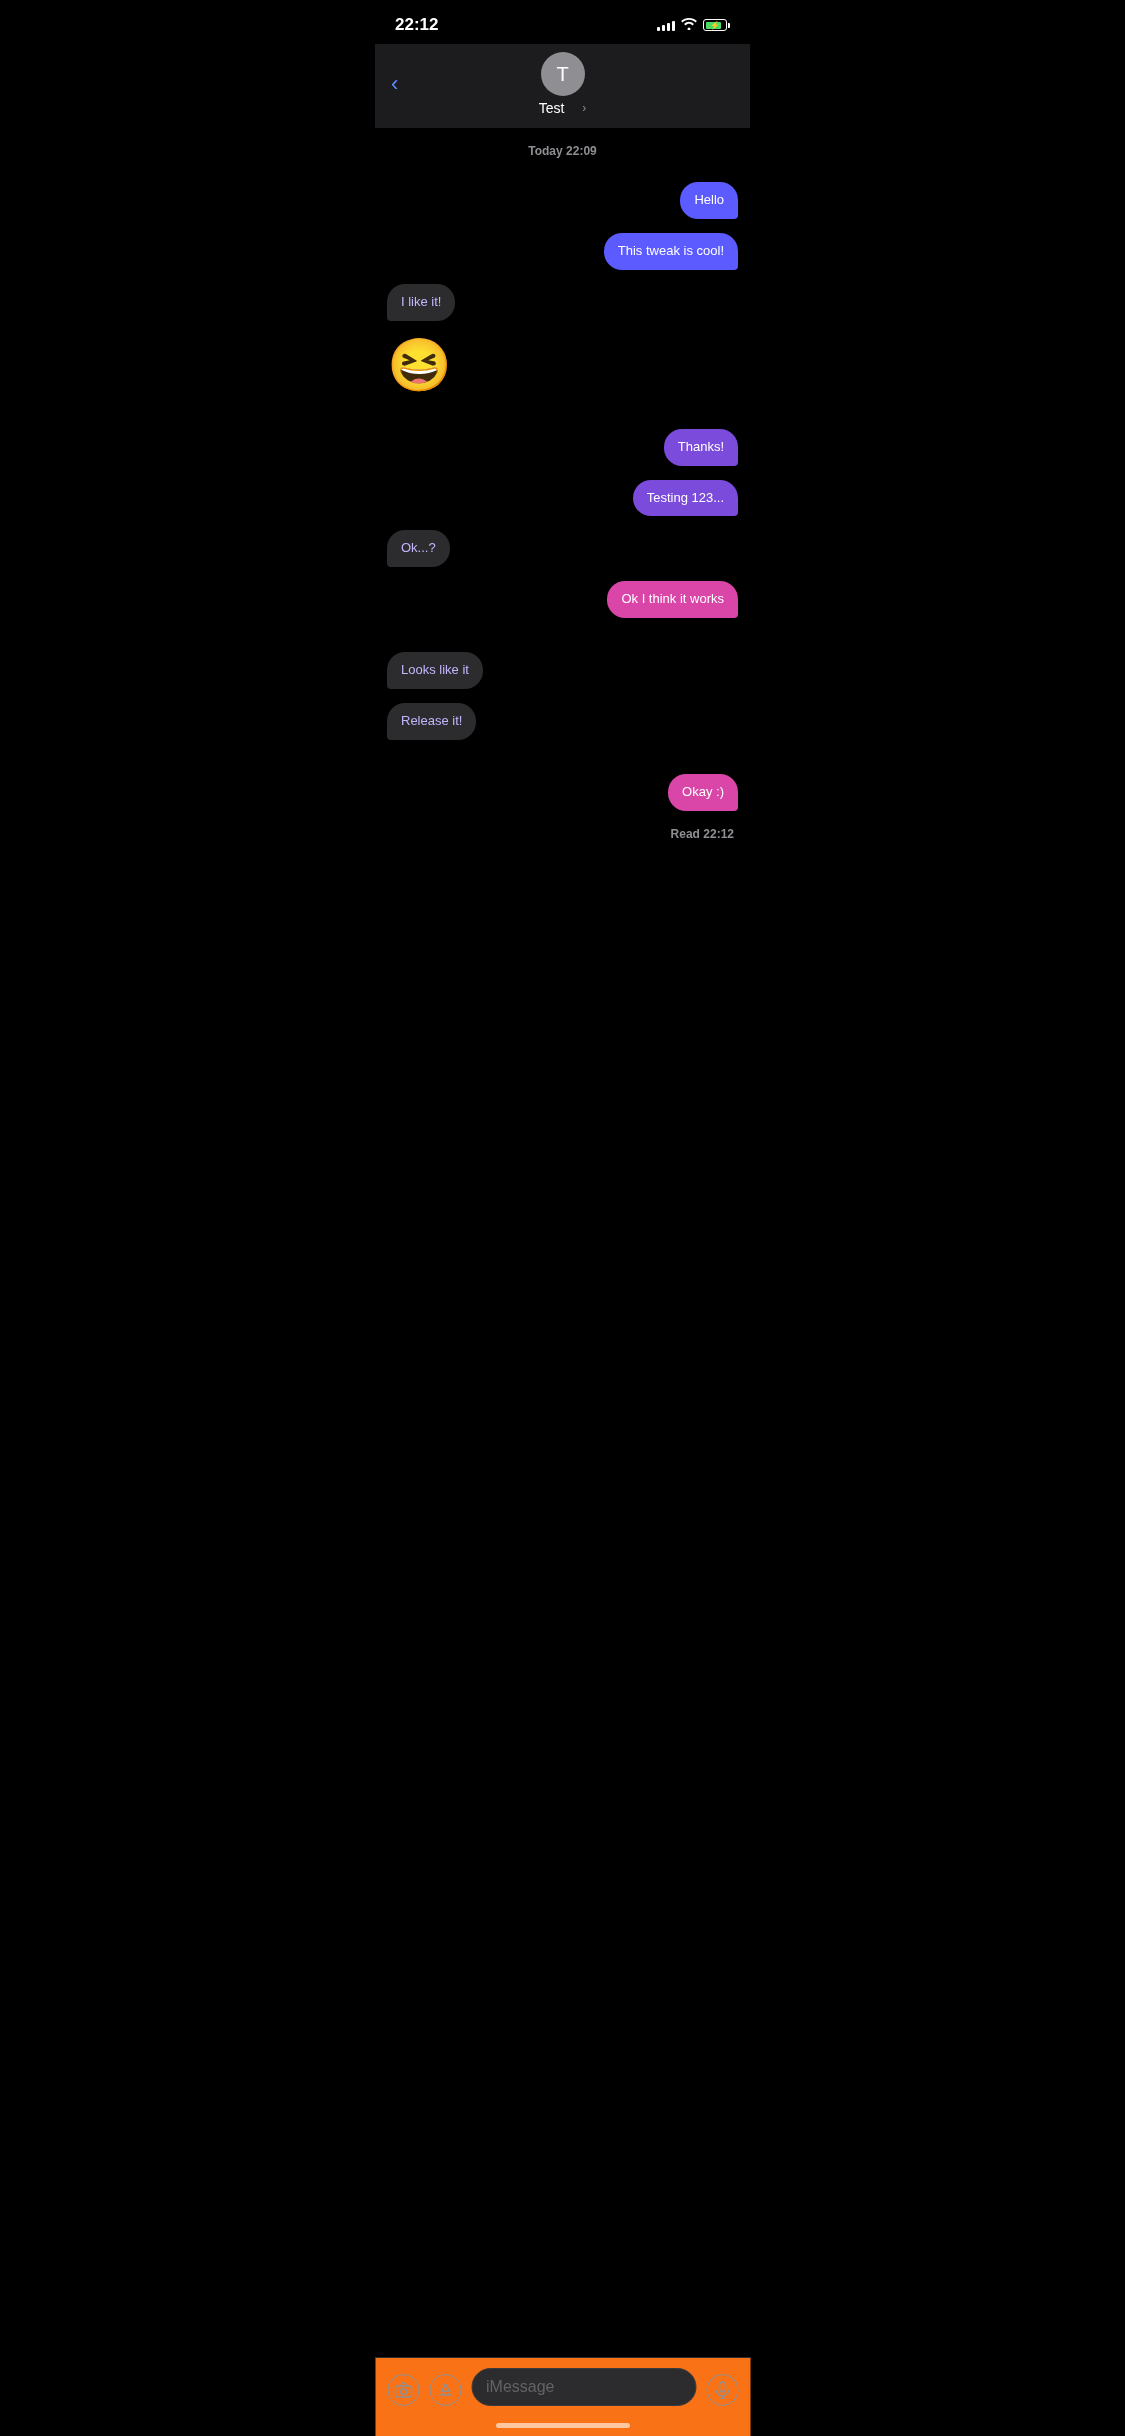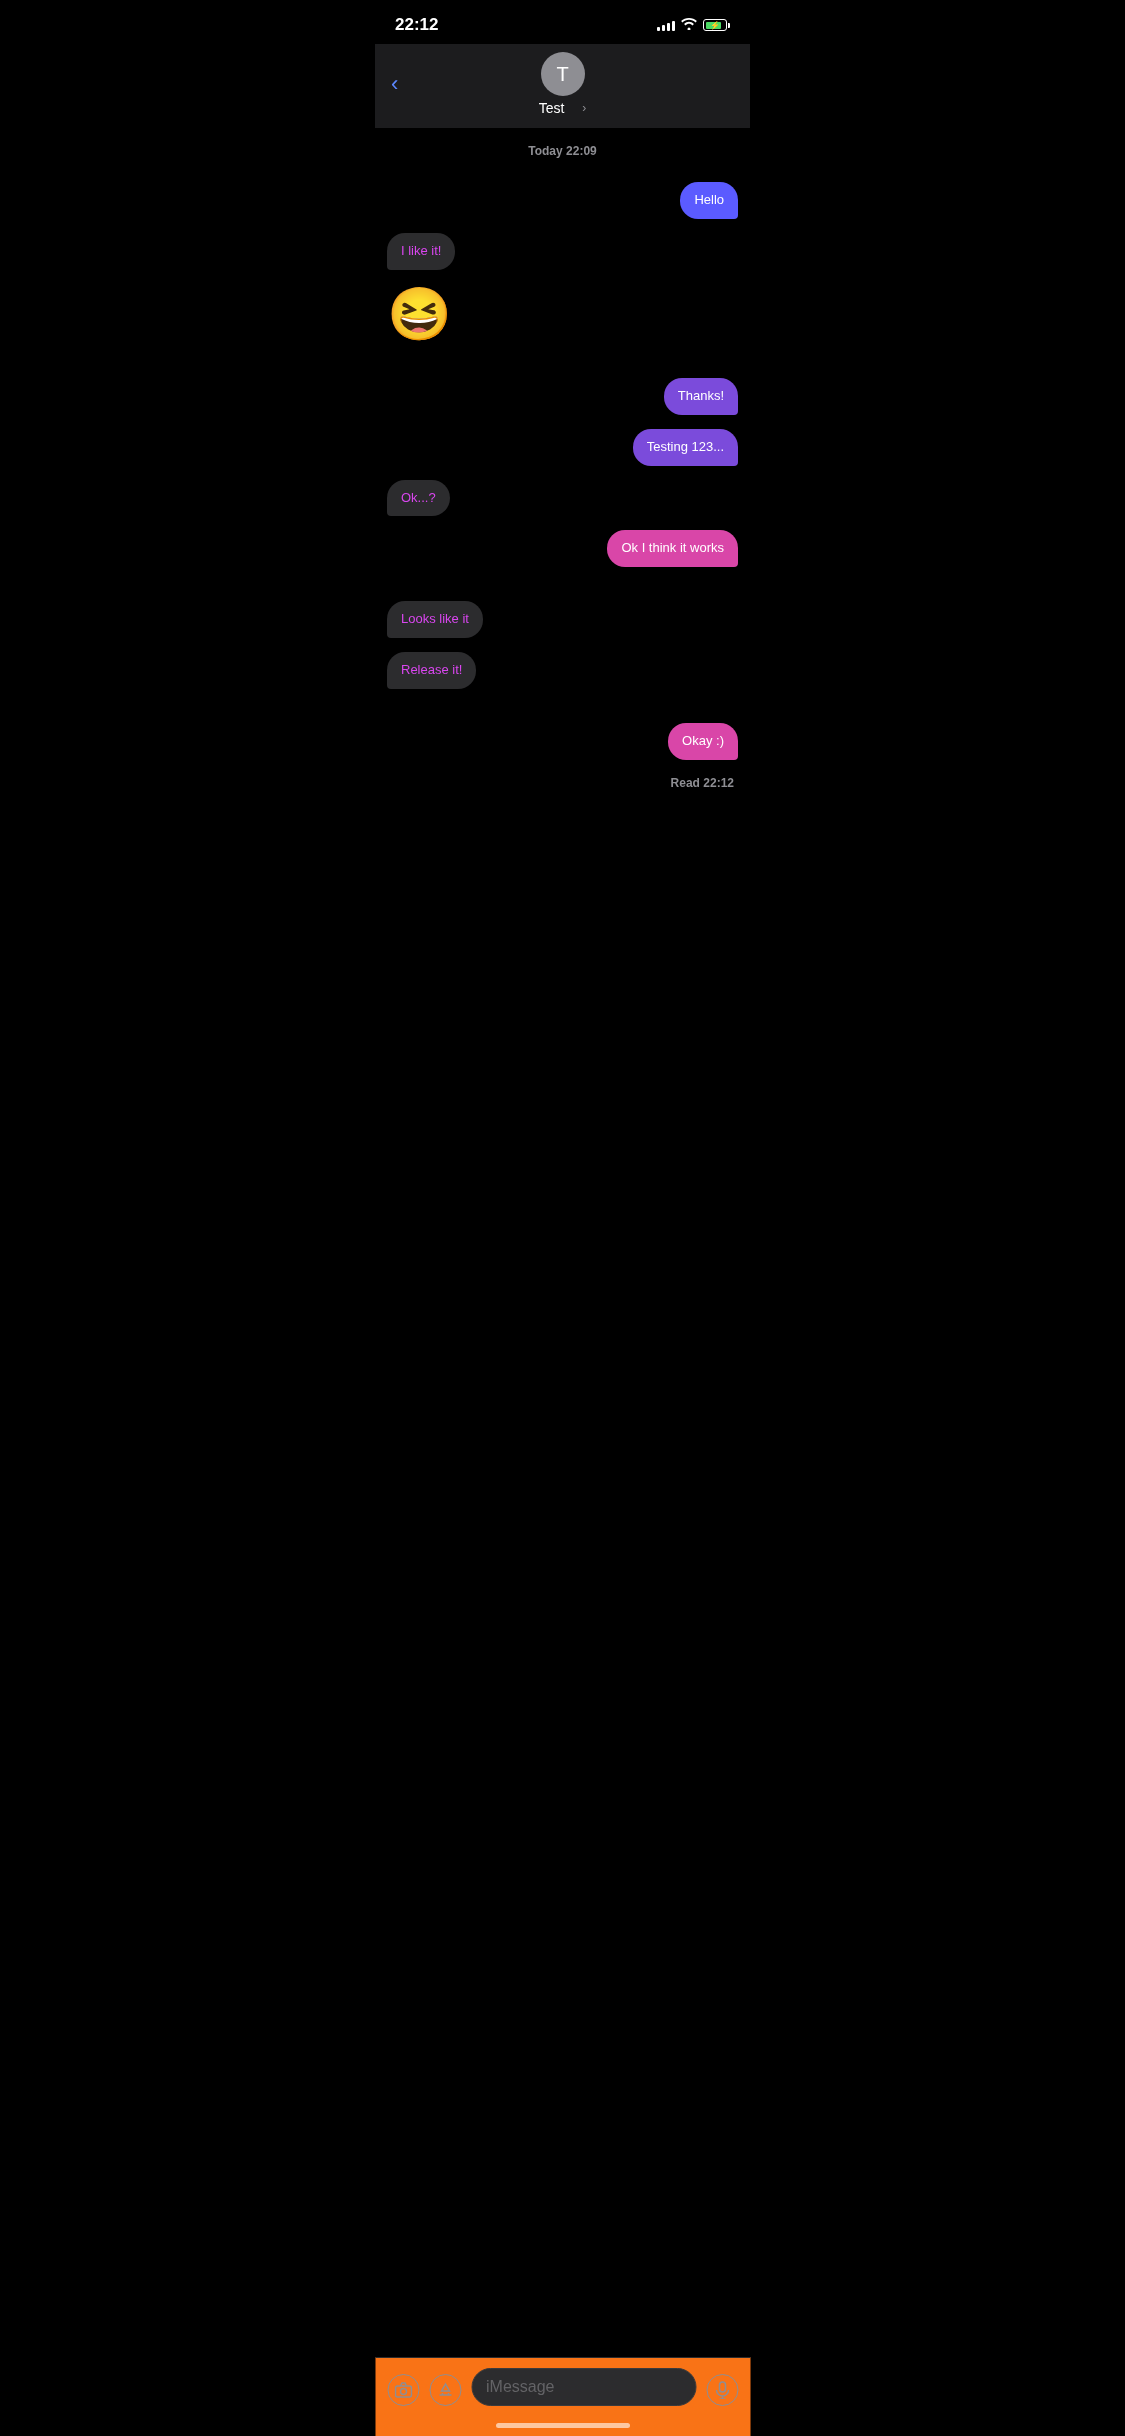--- a/index.html
+++ b/index.html
@@ -175,21 +175,21 @@
       color: #fff;
       border-bottom-right-radius: 4px;
     }
     .bubble.sent-magenta {
       background: #d946a8;
       color: #fff;
       border-bottom-right-radius: 4px;
     }
     .bubble.received {
       background: #2c2c2e;
-      color: #d946ef;
+      color: #c4b5fd;
       border-bottom-left-radius: 4px;
     }
     .emoji-bubble {
       font-size: 52px;
       line-height: 1;
       padding: 4px 0;
     }
     .read-receipt {
       text-align: right;
       font-size: 12px;
@@ -310,20 +310,23 @@
 </div>
 
 <div class="messages-scroll">
   <div class="messages-area">
     <div class="timestamp">Today 22:09</div>
 
     <div class="message-row sent">
       <div class="bubble sent-blue">Hello</div>
     </div>
 
+    <div class="message-row sent">
+      <div class="bubble sent-blue">This tweak is cool!</div>
+    </div>
 
     <div class="message-row received">
       <div class="bubble received">I like it!</div>
     </div>
 
     <div class="message-row received">
       <div class="emoji-bubble">😆</div>
     </div>
 
     <div class="message-row sent" style="margin-top:20px;">

